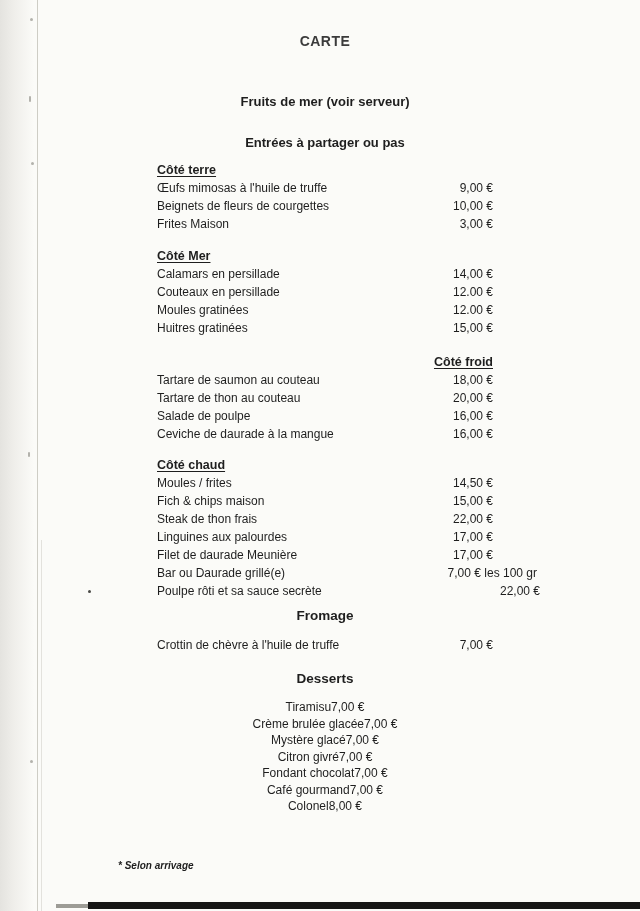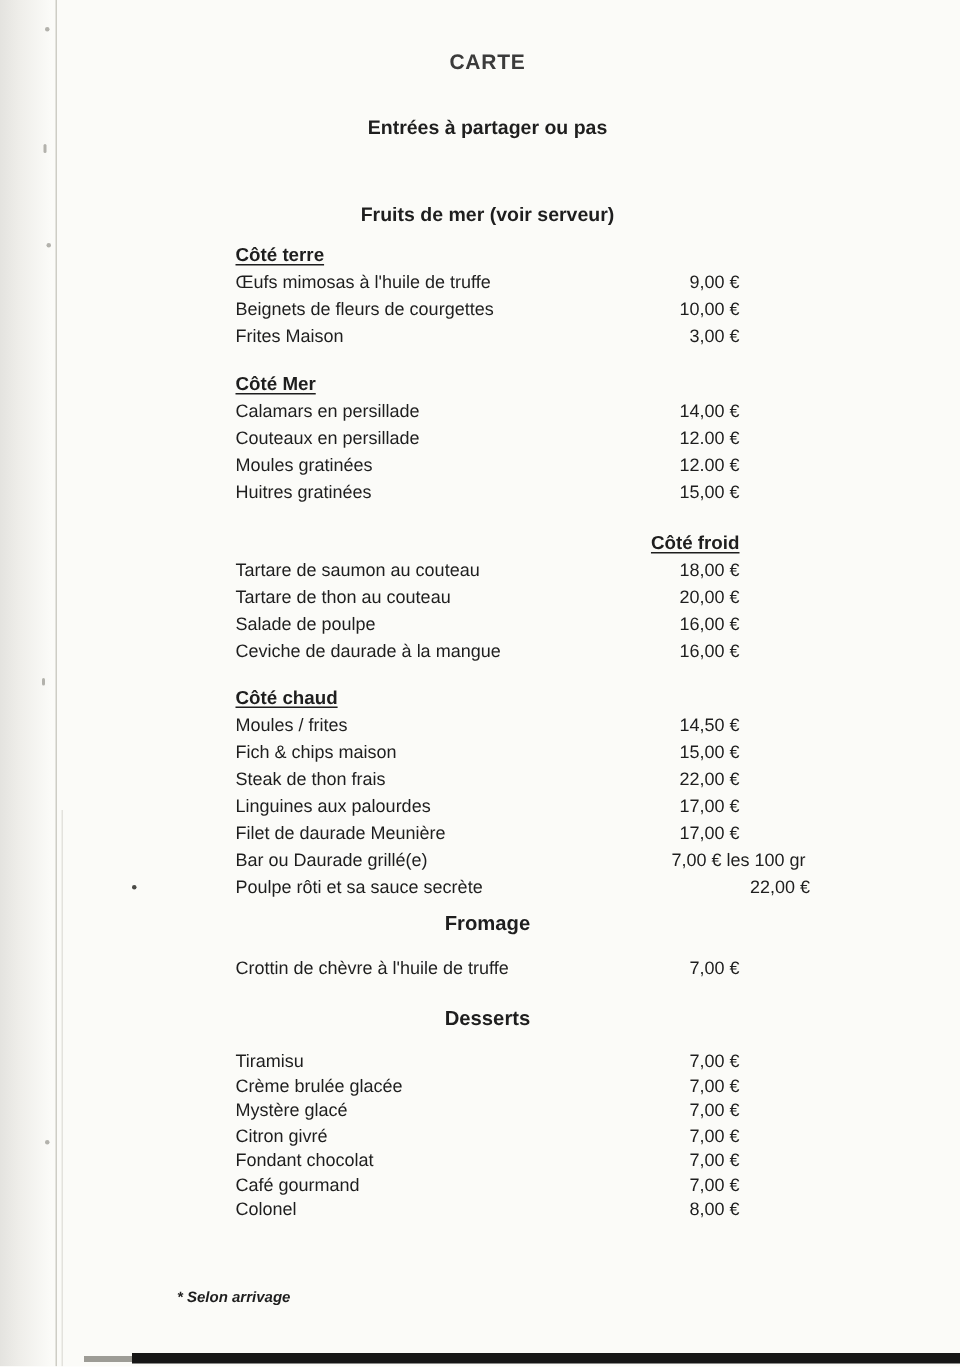--- a/index.html
+++ b/index.html
@@ -45,21 +45,21 @@
   #g0{margin-top:10px;}
   #g1{margin-top:14px;}
   #g2{margin-top:16px;text-align:right;}
   #g3{margin-top:13px;}
   #g4{margin-top:12px;}
   #g5{margin-top:12px;}
   .group-title{font-weight:700;font-size:12.5px;height:18px;line-height:18px;
     text-decoration:underline;text-underline-offset:2px;}
   .row{display:flex;justify-content:space-between;align-items:baseline;
     height:18px;line-height:18px;font-size:12px;}
-  #g5 .row{height:16.5px;line-height:16.5px;}
+  #g5 .row{height:16.5px;line-height:16.5px;justify-content:center;}
   .row .price{white-space:nowrap;}
   .footnote{position:absolute;left:118px;top:860px;font-size:10px;font-style:italic;font-weight:600;}
 </style>
 </head>
 <body>
 
 <div class="page">
 
   <div class="scan-left-edge"></div>
   <div class="scan-vline"></div>
@@ -69,22 +69,22 @@
   <div class="scan-mark m3"></div>
   <div class="scan-mark m4"></div>
   <div class="scan-mark m5"></div>
   <div class="dot-dark"></div>
   <div class="scan-bottom-edge"></div>
   <div class="scan-bottom-bar"></div>
 
   <div class="content">
     <div class="page-title">CARTE</div>
 
+    <div class="center-heading" id="h-fruits">Fruits de mer (voir serveur)</div>
     <div class="center-heading" id="h-entrees">Entrées à partager ou pas</div>
-    <div class="center-heading" id="h-fruits">Fruits de mer (voir serveur)</div>
 
     <section class="group" id="g0">
         <div class="group-title">Côté terre</div>
         <div class="row">
           <span class="label">Œufs mimosas à l'huile de truffe</span>
           <span class="price">9,00 €</span>
         </div>
         <div class="row">
           <span class="label">Beignets de fleurs de courgettes</span>
           <span class="price">10,00 €</span>

